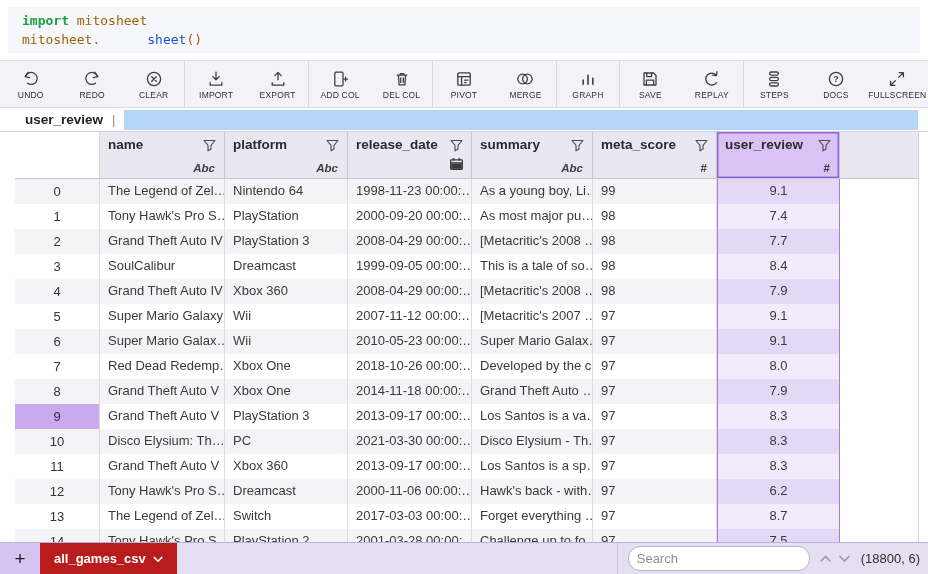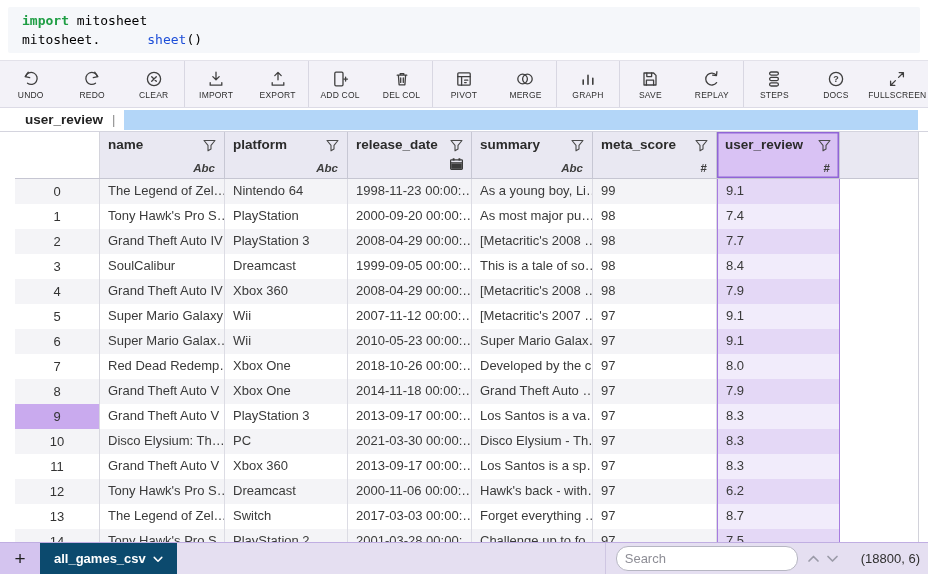--- a/index.html
+++ b/index.html
@@ -8,21 +8,21 @@
     background:#ffffff;font-family:"Liberation Sans",sans-serif;
     -webkit-font-smoothing:antialiased;
   }
   
   .code-area{height:60px;box-sizing:border-box;padding:7px 8px;}
   .code-cell{background:#f5f7fa;border-radius:2px;height:46px;box-sizing:border-box;
     padding:4px 14px;font-family:"DejaVu Sans Mono","Liberation Mono",monospace;
     font-size:13px;line-height:19px;color:#212121;margin:0;}
   .tok-keyword{color:#1f9e44;font-weight:700;}
   .tok-function{color:#1d4ed8;margin-left:47px;}
-  .tok-plain{color:#000000;margin-top:40px;}
+  .tok-plain{color:#a16207;margin-top:40px;}
   
   .toolbar{height:48px;background:#f3f2f8;border-top:1px solid #e3e2ea;
     border-bottom:1px solid #dcdbe6;display:flex;box-sizing:border-box;}
   .tbtn{flex:1;display:flex;flex-direction:column;align-items:center;justify-content:center;
     gap:1px;cursor:pointer;box-sizing:border-box;}
   .tbtn.gend{border-right:1px solid #d8d7e2;}
   .ticon{height:21px;display:flex;align-items:center;justify-content:center;}
   .tlabel{font-size:8.5px;color:#2e2e2e;letter-spacing:.2px;white-space:nowrap;}
   
   .formula-bar{height:24px;display:flex;align-items:center;padding-left:25px;
@@ -46,42 +46,42 @@
   .grow{display:flex;height:25px;}
   .grow.even .cell,.grow.even .idx{background:#f4f4f7;}
   .grow.odd .cell,.grow.odd .idx{background:#ffffff;}
   .idx{width:85px;box-sizing:border-box;border-right:1px solid #d8d8e0;text-align:center;
     line-height:25px;font-size:13px;color:#333;cursor:pointer;}
   .idx.selrow{background:#c9aaee !important;}
   .cell{box-sizing:border-box;border-right:1px solid #dcdce4;padding:0 8px;font-size:13px;
     color:#3a3a3a;line-height:24px;white-space:nowrap;overflow:hidden;cursor:pointer;}
   .grow.even .cell.ucol{background:#e4d8f6;}
   .grow.odd .cell.ucol{background:#f1ecfb;}
-  .cell.ucol{border-left:1px solid #a77ce0;border-right:1px solid #a77ce0;}
+  .cell.ucol{border-left:1px solid #a77ce0;border-right:1px solid #a77ce0;text-align:center;}
   .cfill{flex:1;background:#fff;border:none;}
   .rail{position:absolute;top:0;bottom:0;right:0;width:9px;background:#fff;
     border-left:1px solid #d2d2da;}
   
   .col-0{width:125px;}.col-1{width:123px;}.col-2{width:124px;}
   .col-3{width:121px;}.col-4{width:124px;}.col-5{width:123px;}
   
   .statusbar{height:32px;background:#e5dff1;border-top:1px solid #c0aee2;display:flex;
     align-items:center;box-sizing:border-box;}
   .add-btn{width:40px;height:100%;background:#d4c4ef;display:flex;align-items:center;
     justify-content:center;font-size:19px;color:#1f1f1f;cursor:pointer;}
-  .sheet-tab{height:100%;background:#0c4a6e;color:#fff;display:flex;align-items:center;
+  .sheet-tab{height:100%;background:#b91c1c;color:#fff;display:flex;align-items:center;
     gap:7px;padding:0 14px;font-size:13px;font-weight:600;cursor:pointer;}
   .sb-spacer{flex:1;}
   .sb-divider{width:1px;height:31px;background:#cfc6e2;margin-right:10px;}
   .search-box{width:164px;height:23px;background:#fff;border:1px solid #b6b6c2;border-radius:12px;
     font-size:13px;padding:0 8px;color:#333;font-family:"Liberation Sans",sans-serif;outline:none;}
   .search-box::placeholder{color:#8e8e96;}
   .nav-btns{display:flex;gap:4px;margin:0 9px 0 8px;align-items:center;}
   .nav-btn{display:flex;align-items:center;cursor:pointer;}
-  .dims{font-size:13px;color:#2f2f2f;margin-right:8px;white-space:nowrap;margin-left:12px;}
+  .dims{font-size:13px;color:#2f2f2f;margin-right:8px;white-space:nowrap;}
 </style>
 </head>
 <body>
 
 <div class="code-area">
   <pre class="code-cell"><div><span class="tok-keyword">import</span><span class="tok-plain"> mitosheet</span></div><div><span class="tok-plain">mitosheet.</span><span class="tok-function">sheet</span><span class="tok-plain">()</span></div></pre>
 </div>
 
 <div class="toolbar">
     <div class="tbtn">

